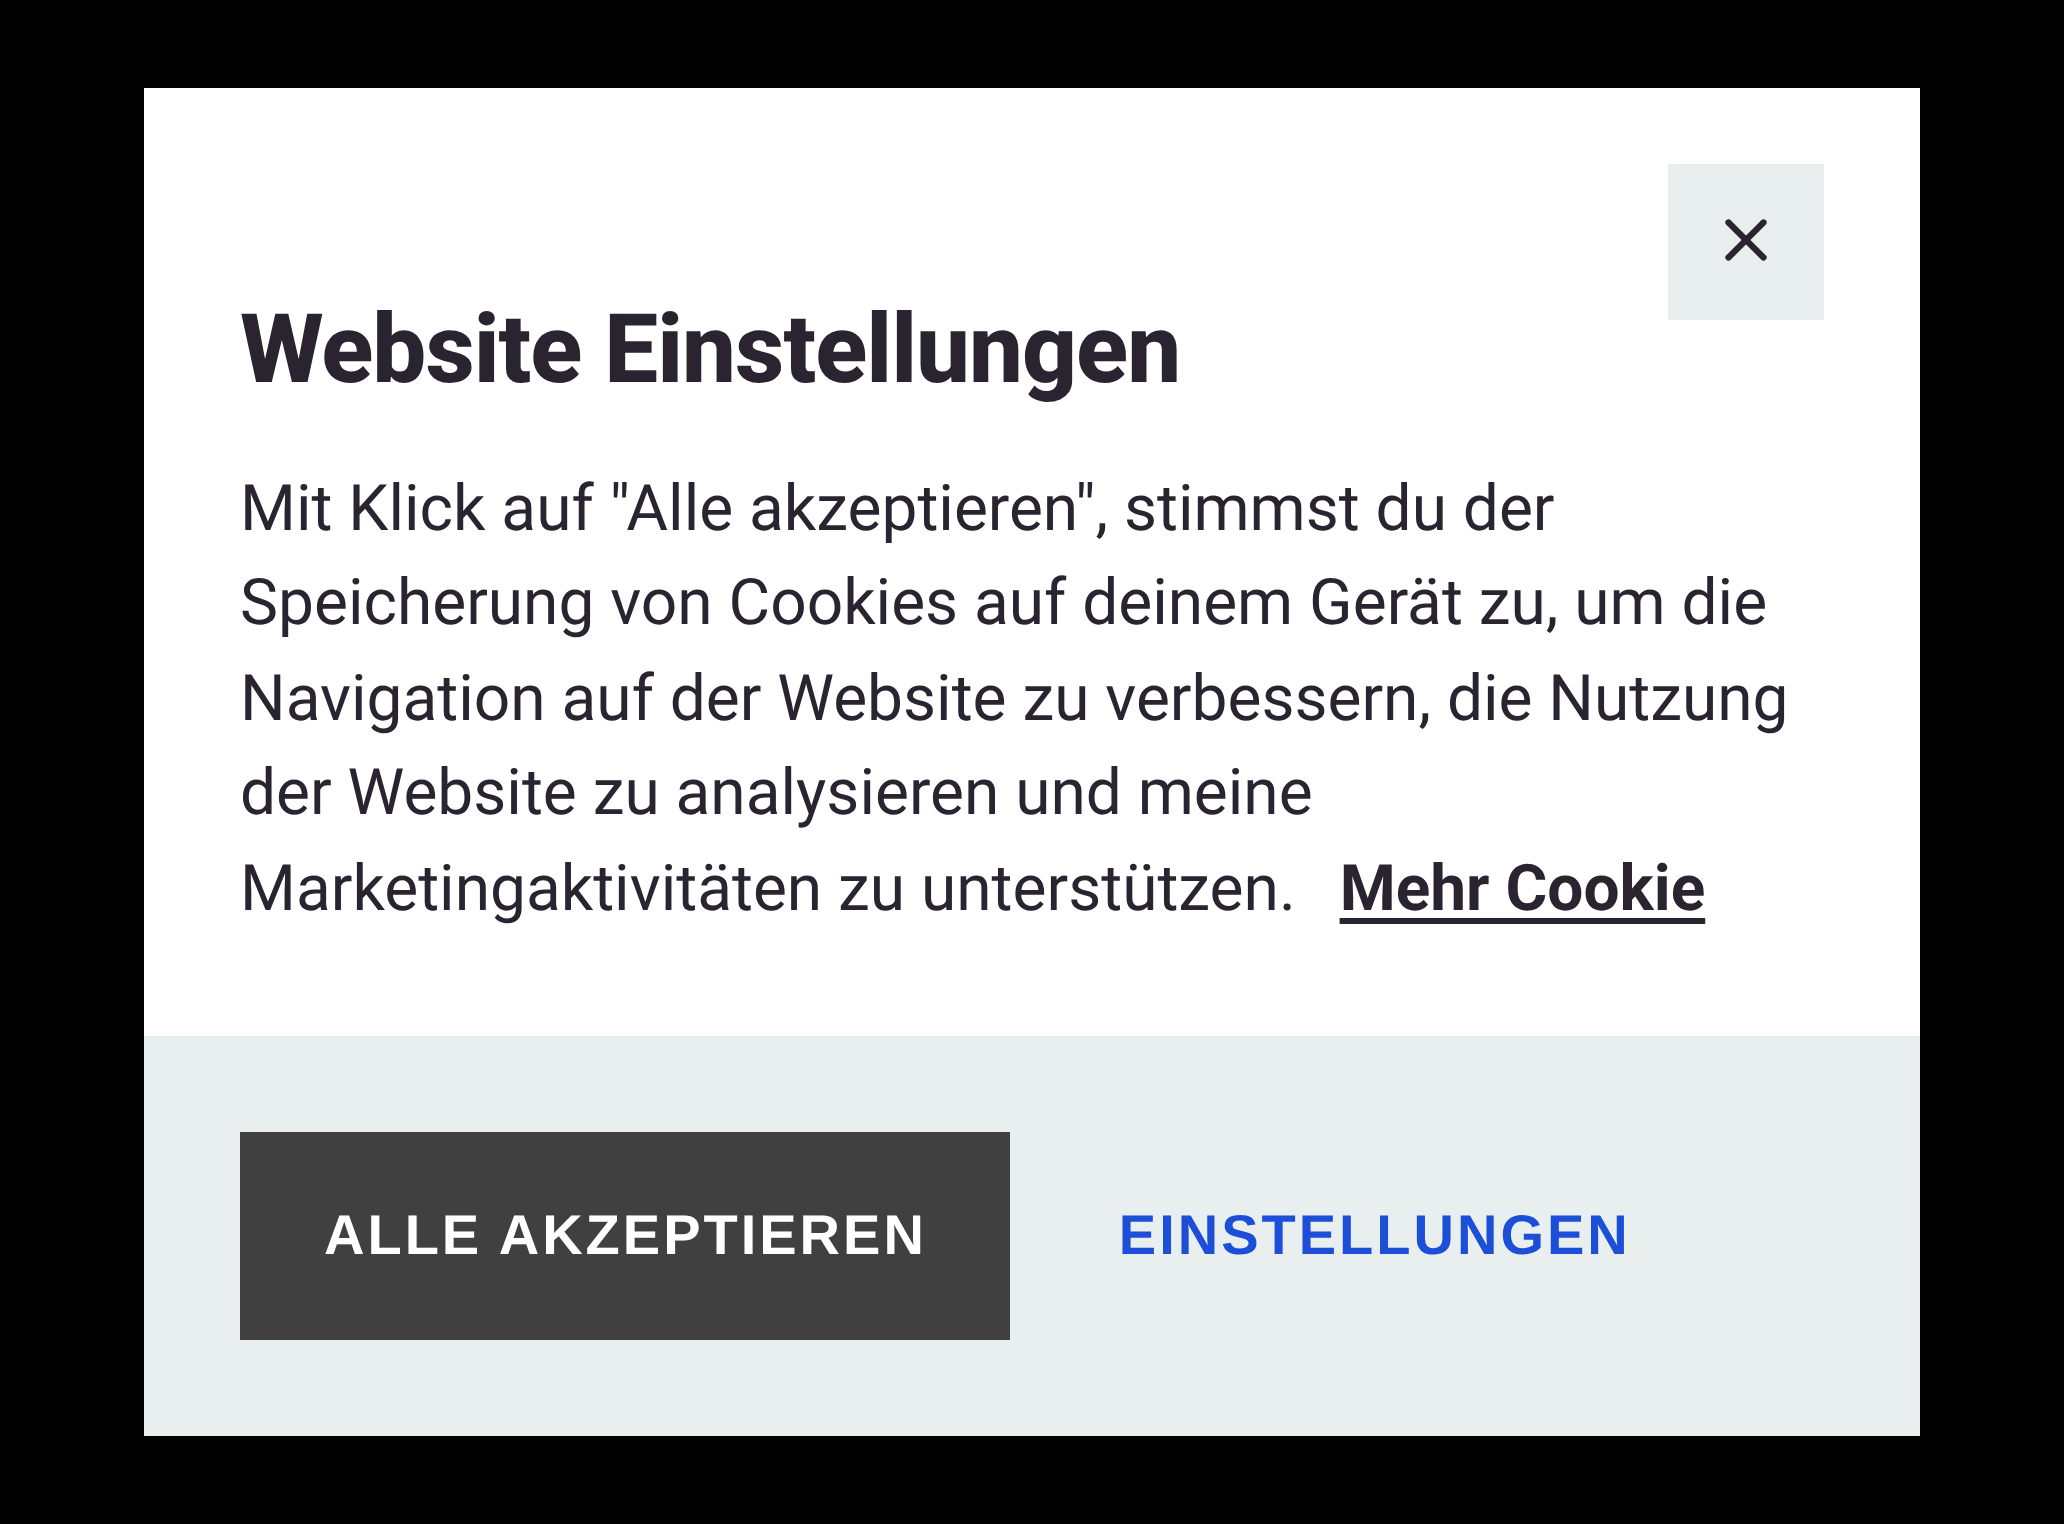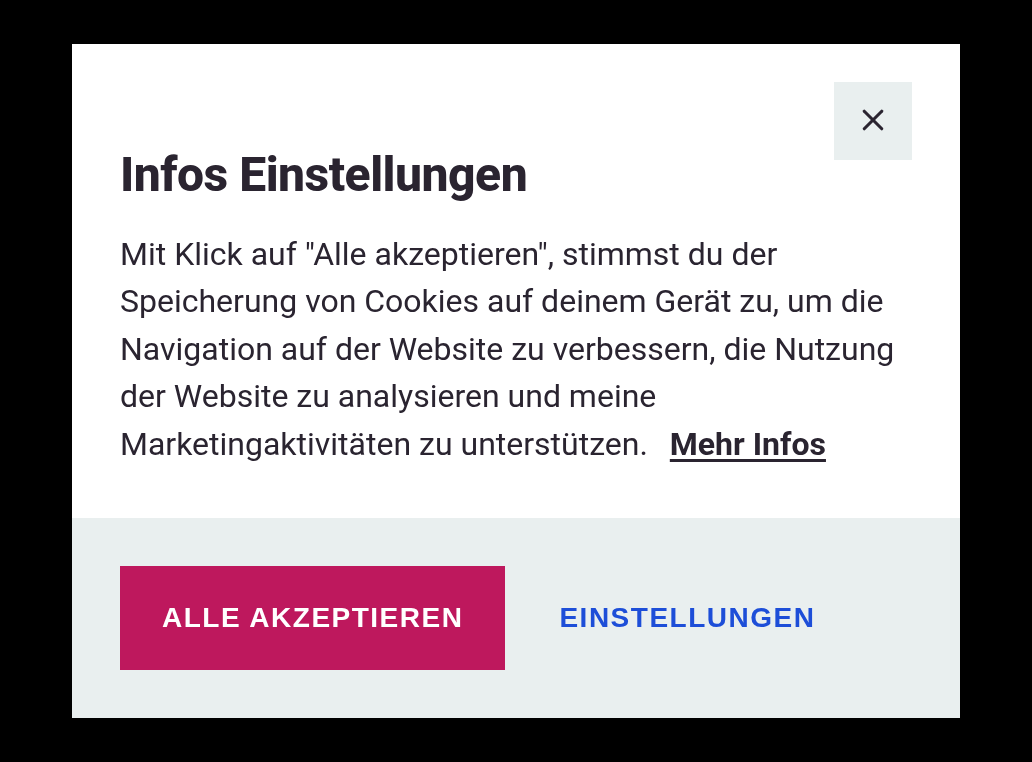--- a/index.html
+++ b/index.html
@@ -80,21 +80,21 @@
     
     .modal-footer {
       background: #e9efef;
       padding: 48px 48px 48px 48px;
       display: flex;
       align-items: center;
       gap: 34px;
     }
     
     .btn-primary {
-      background: #be185d;
+      background: #404040;
       color: #ffffff;
       border: none;
       font-size: 28px;
       font-weight: 700;
       letter-spacing: 1.5px;
       padding: 36px 42px;
       cursor: pointer;
     }
     
     .btn-secondary {
@@ -114,27 +114,27 @@
 <div class="modal">
   <div class="modal-header">
     <button class="close-button">
       <span>
         <svg viewBox="0 0 24 24" fill="none" stroke="#2a2430" stroke-width="2.5" stroke-linecap="round">
           <line x1="5" y1="5" x2="19" y2="19"></line>
           <line x1="19" y1="5" x2="5" y2="19"></line>
         </svg>
       </span>
     </button>
-    <h1 class="modal-title">Infos Einstellungen</h1>
+    <h1 class="modal-title">Website Einstellungen</h1>
   </div>
 
   <div class="modal-body">
     <p class="modal-description">
       <span>Mit Klick auf "Alle akzeptieren", stimmst du der Speicherung von Cookies auf deinem Gerät zu, um die Navigation auf der Website zu verbessern, die Nutzung der Website zu analysieren und meine Marketingaktivitäten zu unterstützen.</span>
-      <a class="more-info-link">Mehr Infos</a>
+      <a class="more-info-link">Mehr Cookie</a>
     </p>
   </div>
 
   <div class="modal-footer">
     <button class="btn-primary">ALLE AKZEPTIEREN</button>
     <button class="btn-secondary">EINSTELLUNGEN</button>
   </div>
 </div>
 
 </body></html>

